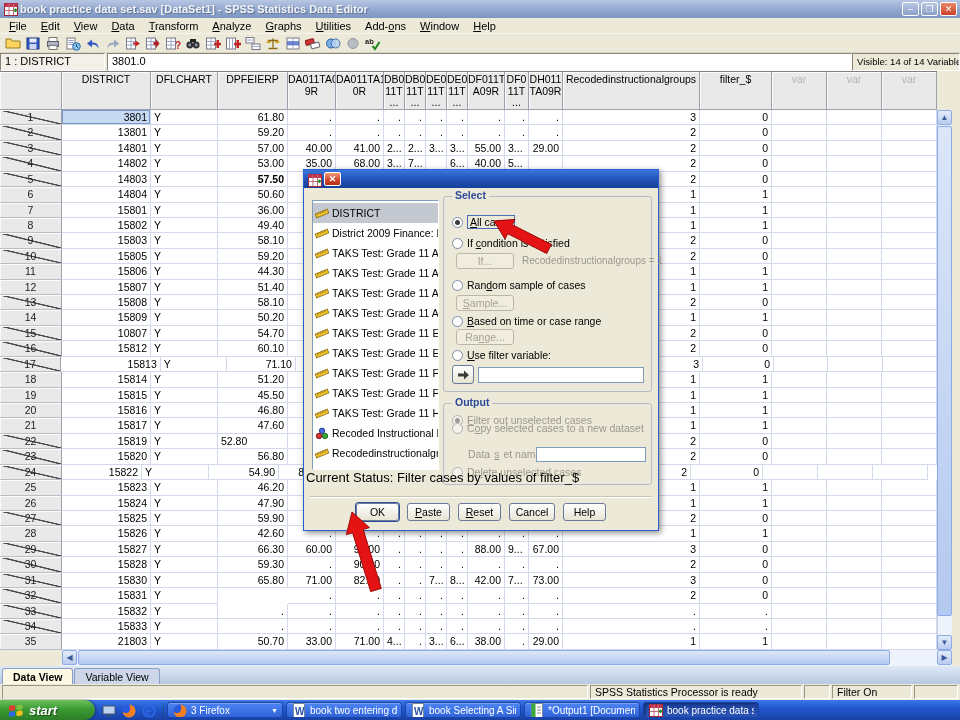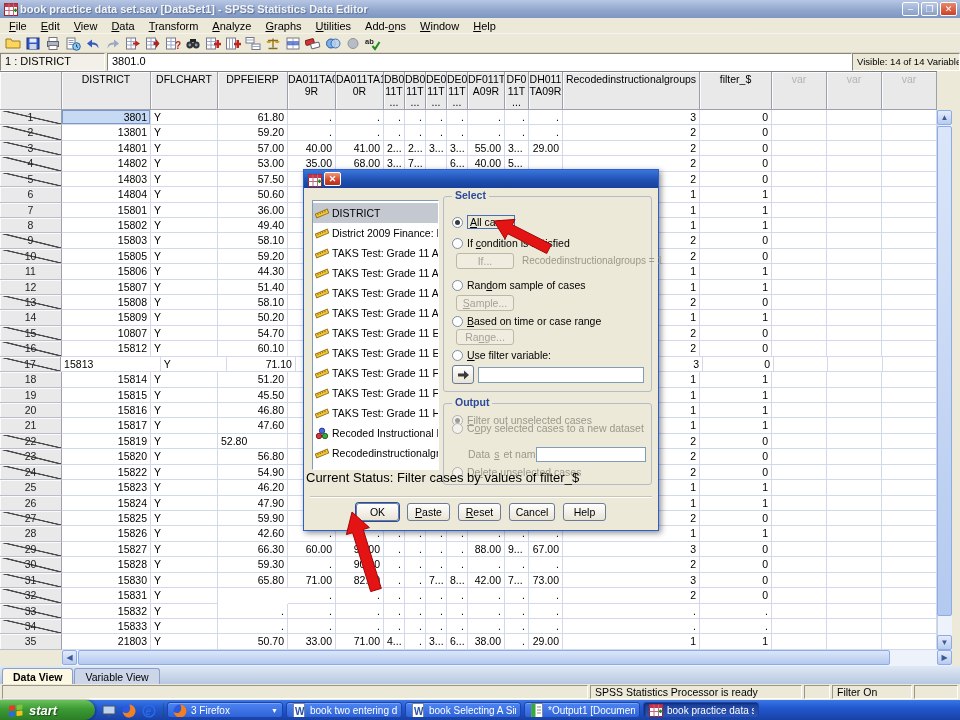--- a/index.html
+++ b/index.html
@@ -420,21 +420,21 @@
         <div class="cell" style="width: 137px; text-align: right;">2</div>
         <div class="cell" style="width: 72px; text-align: right;">0</div>
         <div class="cell" style="width: 55px; text-align: right;"></div>
         <div class="cell" style="width: 55px; text-align: right;"></div>
         <div class="cell" style="width: 55px; text-align: right;"></div>
       </div>
       <div class="grow">
         <div class="rnum slash">5</div>
         <div class="cell" style="width: 89px; text-align: right;">14803</div>
         <div class="cell" style="width: 67px; text-align: left;">Y</div>
-        <div class="cell" style="width: 70px; text-align: right;">57.50</div>
+        <div class="cell" style="width: 70px; text-align: right; font-weight: bold;">57.50</div>
         <div class="cell sliver" style="width: 48px; text-align: right;">7</div>
         <div class="cell" style="width: 48px; text-align: right;"></div>
         <div class="cell" style="width: 21px; text-align: right;"></div>
         <div class="cell" style="width: 21px; text-align: right;"></div>
         <div class="cell" style="width: 21px; text-align: right;"></div>
         <div class="cell" style="width: 21px; text-align: right;"></div>
         <div class="cell" style="width: 37px; text-align: right;"></div>
         <div class="cell" style="width: 24px; text-align: right;"></div>
         <div class="cell" style="width: 34px; text-align: right;"></div>
         <div class="cell" style="width: 137px; text-align: right;">2</div>
@@ -658,21 +658,21 @@
         <div class="cell" style="width: 24px; text-align: right;"></div>
         <div class="cell" style="width: 34px; text-align: right;"></div>
         <div class="cell" style="width: 137px; text-align: right;">2</div>
         <div class="cell" style="width: 72px; text-align: right;">0</div>
         <div class="cell" style="width: 55px; text-align: right;"></div>
         <div class="cell" style="width: 55px; text-align: right;"></div>
         <div class="cell" style="width: 55px; text-align: right;"></div>
       </div>
       <div class="grow">
         <div class="rnum slash">17</div>
-        <div class="cell" style="width: 101px; ">15813</div>
+        <div class="cell" style="width: 101px; text-align: right;">15813</div>
         <div class="cell" style="width: 67px; text-align: left;">Y</div>
         <div class="cell" style="width: 70px; text-align: right;">71.10</div>
         <div class="cell" style="width: 48px; text-align: right;"></div>
         <div class="cell" style="width: 48px; text-align: right;"></div>
         <div class="cell" style="width: 21px; text-align: right;"></div>
         <div class="cell" style="width: 21px; text-align: right;"></div>
         <div class="cell" style="width: 21px; text-align: right;"></div>
         <div class="cell" style="width: 21px; text-align: right;"></div>
         <div class="cell" style="width: 37px; text-align: right;"></div>
         <div class="cell" style="width: 24px; text-align: right;"></div>
@@ -798,21 +798,21 @@
         <div class="cell" style="width: 24px; text-align: right;"></div>
         <div class="cell" style="width: 34px; text-align: right;"></div>
         <div class="cell" style="width: 137px; text-align: right;">2</div>
         <div class="cell" style="width: 72px; text-align: right;">0</div>
         <div class="cell" style="width: 55px; text-align: right;"></div>
         <div class="cell" style="width: 55px; text-align: right;"></div>
         <div class="cell" style="width: 55px; text-align: right;"></div>
       </div>
       <div class="grow">
         <div class="rnum slash">24</div>
-        <div class="cell" style="width: 89px; text-align: right;">15822</div>
+        <div class="cell" style="width: 80px; text-align: right;">15822</div>
         <div class="cell" style="width: 67px; text-align: left;">Y</div>
         <div class="cell" style="width: 70px; text-align: right;">54.90</div>
         <div class="cell sliver" style="width: 48px; text-align: right;">8</div>
         <div class="cell" style="width: 48px; text-align: right;"></div>
         <div class="cell" style="width: 21px; text-align: right;"></div>
         <div class="cell" style="width: 21px; text-align: right;"></div>
         <div class="cell" style="width: 21px; text-align: right;"></div>
         <div class="cell" style="width: 21px; text-align: right;"></div>
         <div class="cell" style="width: 37px; text-align: right;"></div>
         <div class="cell" style="width: 24px; text-align: right;"></div>

